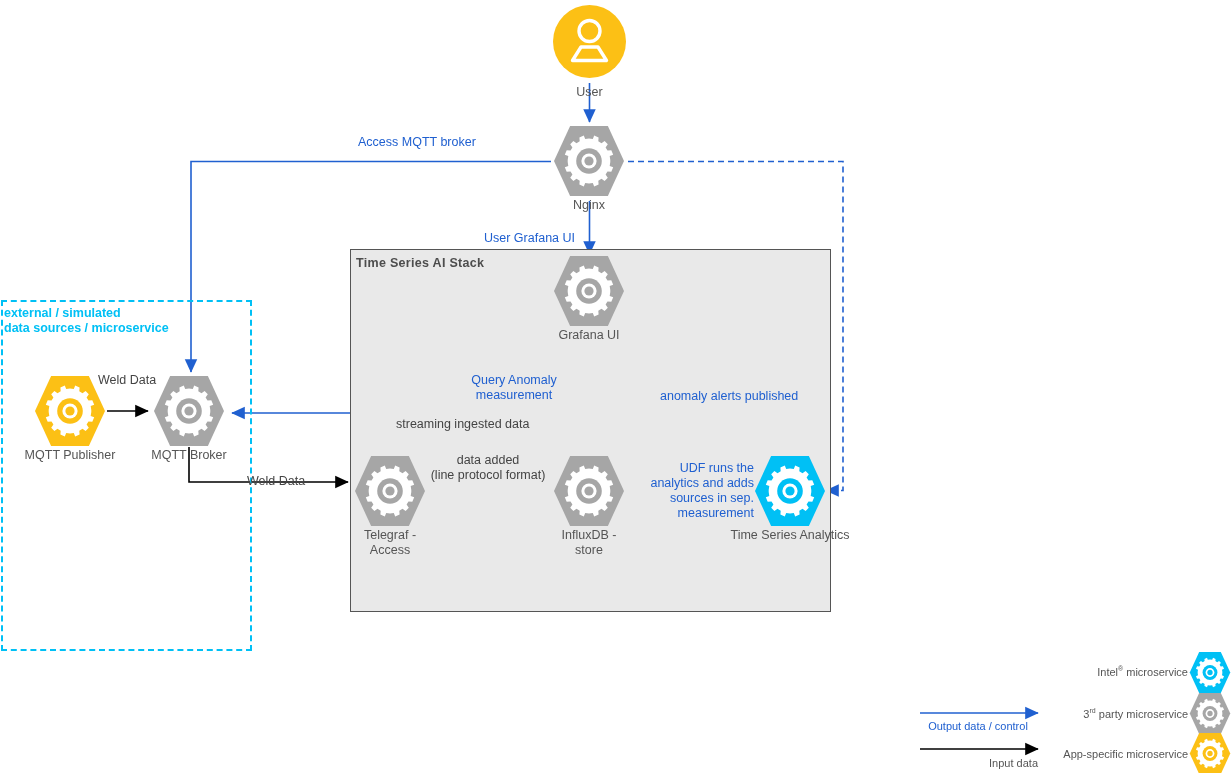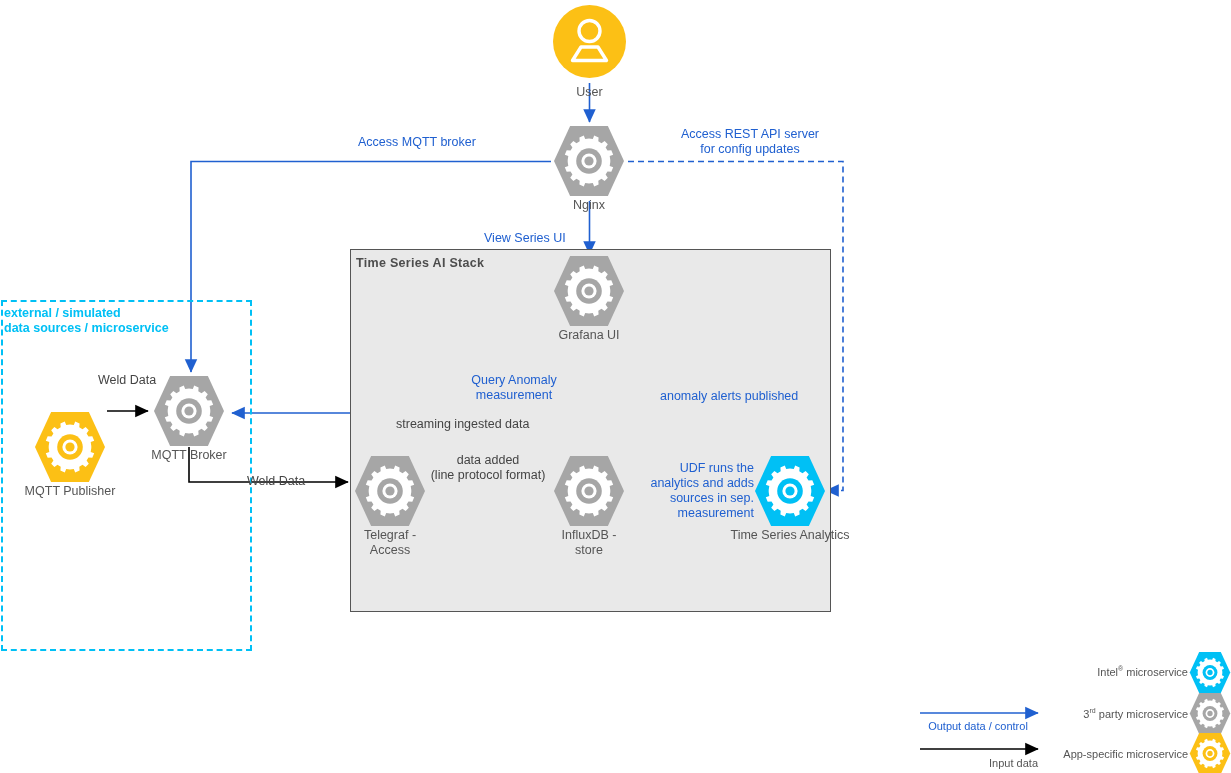--- a/index.html
+++ b/index.html
@@ -217,21 +217,21 @@
     <svg class="hexwrap" viewBox="0 0 76 70">
       <polygon points="38,0 76,17.5 76,52.5 38,70 0,52.5 0,17.5" fill="#a6a6a6" transform="rotate(90 38 35)"></polygon>
       <path fill="#ffffff" d="M38,12.5 L41.8,13.1 L43.2,9.6 L47.6,11.5 L47.3,15.3 L50.5,17.2 L53.6,15 L56.8,18.2 L54.6,21.4 L56.5,24.6 L60.3,24.3 L62.2,28.7 L58.7,30.1 L59.3,33.9 L59.3,36.1 L58.7,39.9 L62.2,41.3 L60.3,45.7 L56.5,45.4 L54.6,48.6 L56.8,51.8 L53.6,55 L50.5,52.8 L47.3,54.7 L47.6,58.5 L43.2,60.4 L41.8,56.9 L38,57.5 L34.2,56.9 L32.8,60.4 L28.4,58.5 L28.7,54.7 L25.5,52.8 L22.4,55 L19.2,51.8 L21.4,48.6 L19.5,45.4 L15.7,45.7 L13.8,41.3 L17.3,39.9 L16.7,36.1 L16.7,33.9 L17.3,30.1 L13.8,28.7 L15.7,24.3 L19.5,24.6 L21.4,21.4 L19.2,18.2 L22.4,15 L25.5,17.2 L28.7,15.3 L28.4,11.5 L32.8,9.6 L34.2,13.1 z"></path>
       <circle cx="38" cy="35" r="12.8" fill="#a6a6a6"></circle>
       <circle cx="38" cy="35" r="7.6" fill="#ffffff"></circle>
       <circle cx="38" cy="35" r="4.6" fill="#a6a6a6"></circle>
     </svg>
     <div class="node-label">Grafana UI</div>
   </div>
 
-  <div class="node" style="left:32px; top:376px;margin-top:36px;">
+  <div class="node" style="left:32px; top:376px;">
     <svg class="hexwrap" viewBox="0 0 76 70">
       <polygon points="38,0 76,17.5 76,52.5 38,70 0,52.5 0,17.5" fill="#fcc015" transform="rotate(90 38 35)"></polygon>
       <path fill="#ffffff" d="M38,12.5 L41.8,13.1 L43.2,9.6 L47.6,11.5 L47.3,15.3 L50.5,17.2 L53.6,15 L56.8,18.2 L54.6,21.4 L56.5,24.6 L60.3,24.3 L62.2,28.7 L58.7,30.1 L59.3,33.9 L59.3,36.1 L58.7,39.9 L62.2,41.3 L60.3,45.7 L56.5,45.4 L54.6,48.6 L56.8,51.8 L53.6,55 L50.5,52.8 L47.3,54.7 L47.6,58.5 L43.2,60.4 L41.8,56.9 L38,57.5 L34.2,56.9 L32.8,60.4 L28.4,58.5 L28.7,54.7 L25.5,52.8 L22.4,55 L19.2,51.8 L21.4,48.6 L19.5,45.4 L15.7,45.7 L13.8,41.3 L17.3,39.9 L16.7,36.1 L16.7,33.9 L17.3,30.1 L13.8,28.7 L15.7,24.3 L19.5,24.6 L21.4,21.4 L19.2,18.2 L22.4,15 L25.5,17.2 L28.7,15.3 L28.4,11.5 L32.8,9.6 L34.2,13.1 z"></path>
       <circle cx="38" cy="35" r="12.8" fill="#fcc015"></circle>
       <circle cx="38" cy="35" r="7.6" fill="#ffffff"></circle>
       <circle cx="38" cy="35" r="4.6" fill="#fcc015"></circle>
     </svg>
     <div class="node-label">MQTT Publisher</div>
   </div>
 
@@ -280,26 +280,22 @@
       <path fill="#ffffff" d="M38,12.5 L41.8,13.1 L43.2,9.6 L47.6,11.5 L47.3,15.3 L50.5,17.2 L53.6,15 L56.8,18.2 L54.6,21.4 L56.5,24.6 L60.3,24.3 L62.2,28.7 L58.7,30.1 L59.3,33.9 L59.3,36.1 L58.7,39.9 L62.2,41.3 L60.3,45.7 L56.5,45.4 L54.6,48.6 L56.8,51.8 L53.6,55 L50.5,52.8 L47.3,54.7 L47.6,58.5 L43.2,60.4 L41.8,56.9 L38,57.5 L34.2,56.9 L32.8,60.4 L28.4,58.5 L28.7,54.7 L25.5,52.8 L22.4,55 L19.2,51.8 L21.4,48.6 L19.5,45.4 L15.7,45.7 L13.8,41.3 L17.3,39.9 L16.7,36.1 L16.7,33.9 L17.3,30.1 L13.8,28.7 L15.7,24.3 L19.5,24.6 L21.4,21.4 L19.2,18.2 L22.4,15 L25.5,17.2 L28.7,15.3 L28.4,11.5 L32.8,9.6 L34.2,13.1 z"></path>
       <circle cx="38" cy="35" r="12.8" fill="#00c0f5"></circle>
       <circle cx="38" cy="35" r="7.6" fill="#ffffff"></circle>
       <circle cx="38" cy="35" r="4.6" fill="#00c0f5"></circle>
     </svg>
     <div class="node-label">Time Series Analytics</div>
   </div>
 
   <div class="lbl blue" style="left:358px; top:135px;">Access MQTT broker</div>
 
-  <div class="lbl blue center" style="left:665px; top:127px; width:170px;">
-    <div>Access REST API server</div>
-    <div>for config updates</div>
-  </div>
-
-  <div class="lbl blue" style="left:484px; top:231px;">View Series UI</div>
+
+  <div class="lbl blue" style="left:484px; top:231px;">User Grafana UI</div>
 
   <div class="lbl blue center" style="left:444px; top:373px; width:140px;">
     <div>Query Anomaly</div>
     <div>measurement</div>
   </div>
 
   <div class="lbl blue" style="left:660px; top:389px;">anomaly alerts published</div>
 
   <div class="lbl dark" style="left:396px; top:417px;">streaming ingested data</div>
 

